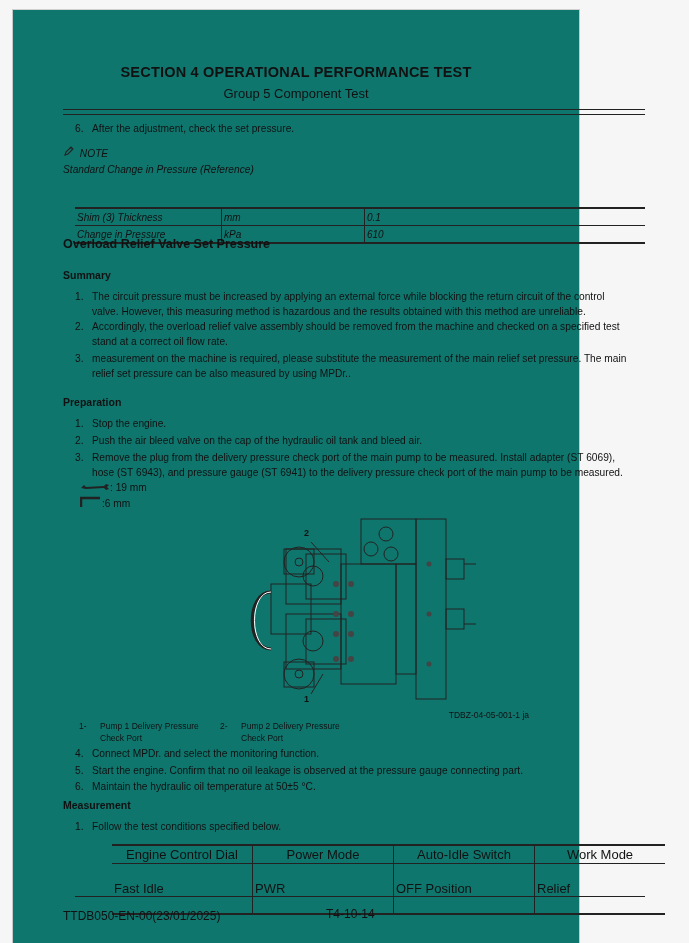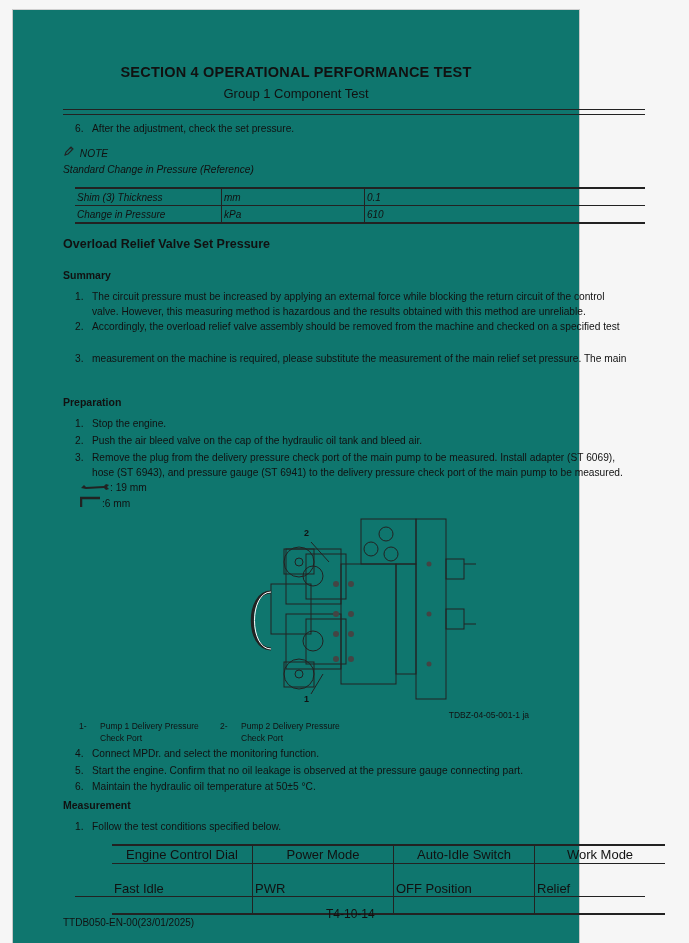--- a/index.html
+++ b/index.html
@@ -33,21 +33,21 @@
   }
   .txt { font-size:10.2px; line-height:15px; white-space:nowrap; }
   .item { position:absolute; left:62px; width:570px; font-size:10.2px; line-height:15px; }
   .item .n { position:absolute; left:0; top:0; }
   .item .b { margin-left:17px; display:block; }
   .italic { font-style:italic; }
   .h2 { font-size:12.5px; font-weight:bold; }
   .h3 { font-size:10.5px; font-weight:bold; }
   table.ref {
     position:absolute; left:62px; width:570px; border-collapse:collapse;
-    font-size:10px; font-style:italic;
+    font-size:10px; font-style:italic;margin-top:20px;
   }
   table.ref td { padding:1px 2px; height:14px; border-left:1px solid #222; }
   table.ref td:first-child { border-left:none; }
   table.ref tr:first-child td { border-top:2px solid #222; border-bottom:1px solid #222; }
   table.ref tr:last-child td { border-bottom:2px solid #222; }
   table.cond {
     position:absolute; left:79px; width:553px; border-collapse:collapse;
     font-size:13px;
     margin-left:20px;
   }
@@ -57,21 +57,21 @@
   table.cond th:first-child, table.cond td:first-child { border-left:none; }
   .legend { font-size:8.5px; line-height:12px; }
   .foot-rule { left:62px; width:570px; top:886px; border-top:1.2px solid #222; }
 </style>
 </head>
 <body>
 
 <div class="page">
 
   <div class="abs title">SECTION 4 OPERATIONAL PERFORMANCE TEST</div>
-  <div class="abs subtitle">Group 1 Component Test</div>
+  <div class="abs subtitle">Group 5 Component Test</div>
   <div class="abs dbl-rule"></div>
 
   <div class="item" style="top:111px;">
     <span class="n">6.</span>
     <span class="b">After the adjustment, check the set pressure.</span>
   </div>
 
   <div class="abs txt italic" style="left:50px; top:135px;">
     <span style="display:inline-block;width:14px;font-style:normal;">
       <svg width="12" height="12" viewBox="0 0 12 12">
@@ -104,24 +104,26 @@
   <div class="abs h3" style="left:50px; top:259px;">Summary</div>
 
   <div class="item" style="top:279px;">
     <span class="n">1.</span>
     <span class="b">The circuit pressure must be increased by applying an external force while blocking the return circuit of the control</span>
     <span class="b">valve. However, this measuring method is hazardous and the results obtained with this method are unreliable.</span>
   </div>
   <div class="item" style="top:309px;">
     <span class="n">2.</span>
     <span class="b">Accordingly, the overload relief valve assembly should be removed from the machine and checked on a specified test</span>
+    <span class="b">stand at a correct oil flow rate.</span>
   </div>
   <div class="item" style="top:341px;">
     <span class="n">3.</span>
     <span class="b">measurement on the machine is required, please substitute the measurement of the main relief set pressure. The main</span>
+    <span class="b">relief set pressure can be also measured by using MPDr..</span>
   </div>
 
   <div class="abs h3" style="left:50px; top:386px;">Preparation</div>
 
   <div class="item" style="top:406px;">
     <span class="n">1.</span>
     <span class="b">Stop the engine.</span>
   </div>
   <div class="item" style="top:423px;">
     <span class="n">2.</span>
@@ -247,15 +249,15 @@
     <tr>
       <td>Fast Idle</td>
       <td>PWR</td>
       <td>OFF Position</td>
       <td>Relief</td>
     </tr>
   </tbody>
     </table>
 
   <div class="abs foot-rule"></div>
-  <div class="abs" style="left:50px; top:899px; font-size:10px;margin-top:8px;">TTDB050-EN-00(23/01/2025)</div>
+  <div class="abs" style="left:50px; top:899px; font-size:12px;">TTDB050-EN-00(23/01/2025)</div>
   <div class="abs" style="left:313px; top:897px; font-size:12px;">T4-10-14</div>
 </div>
 
 </body></html>

